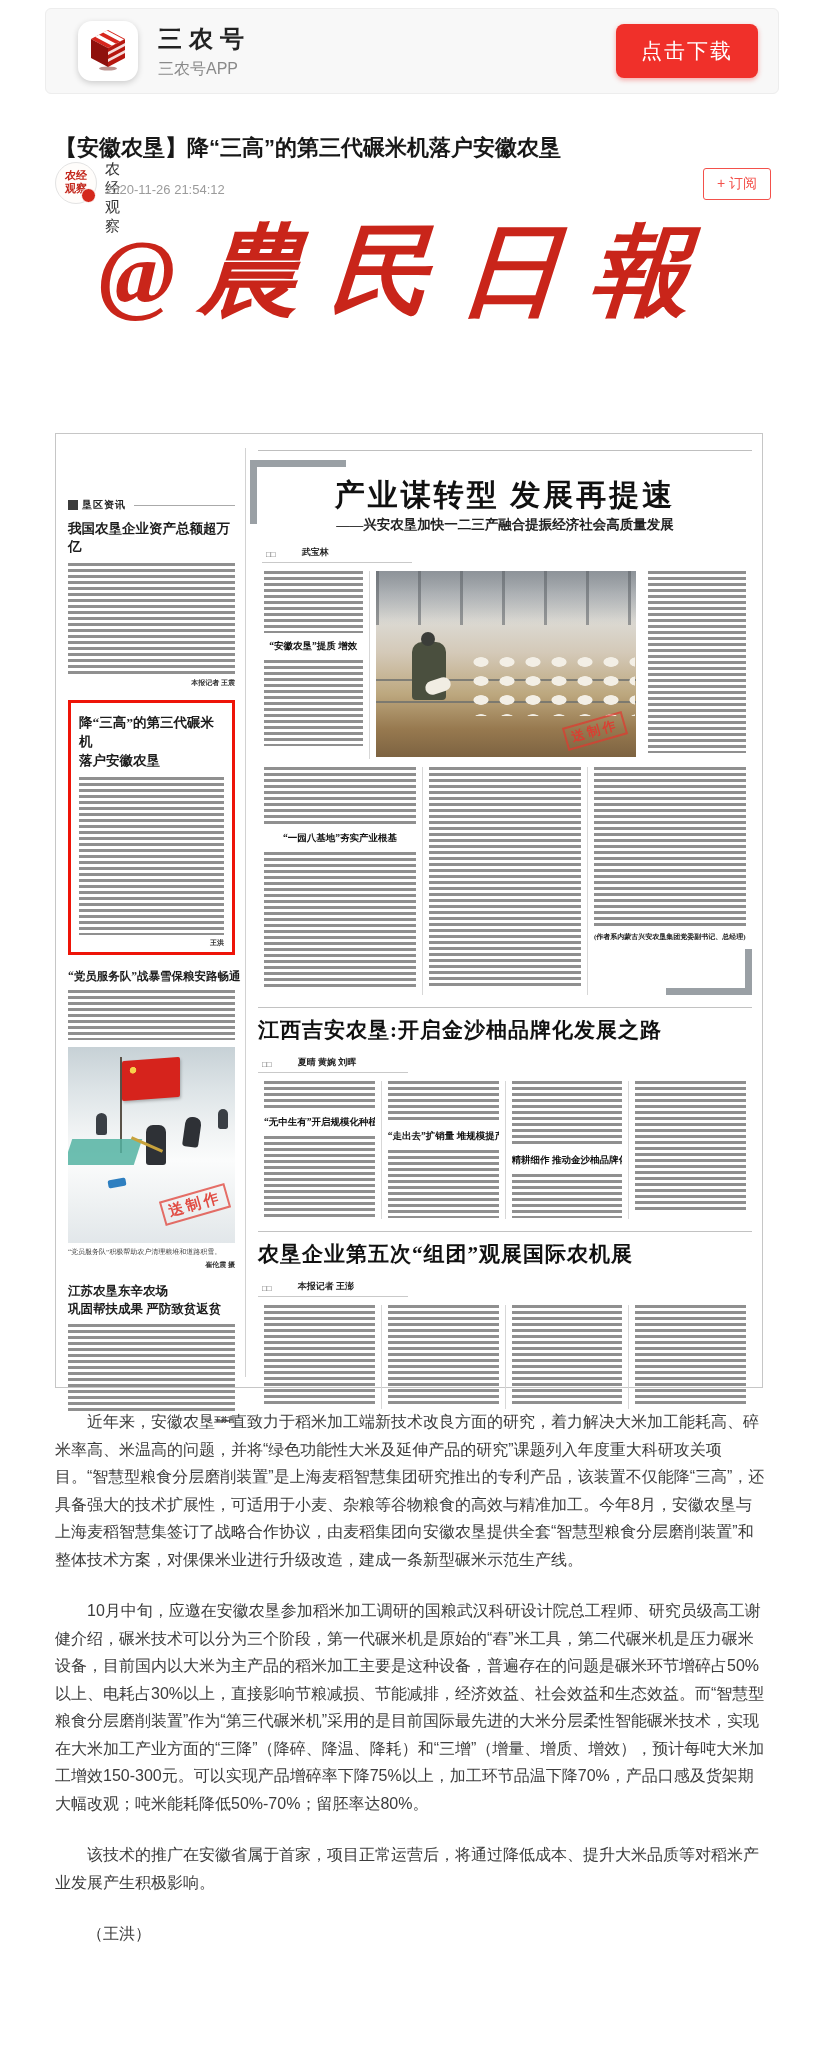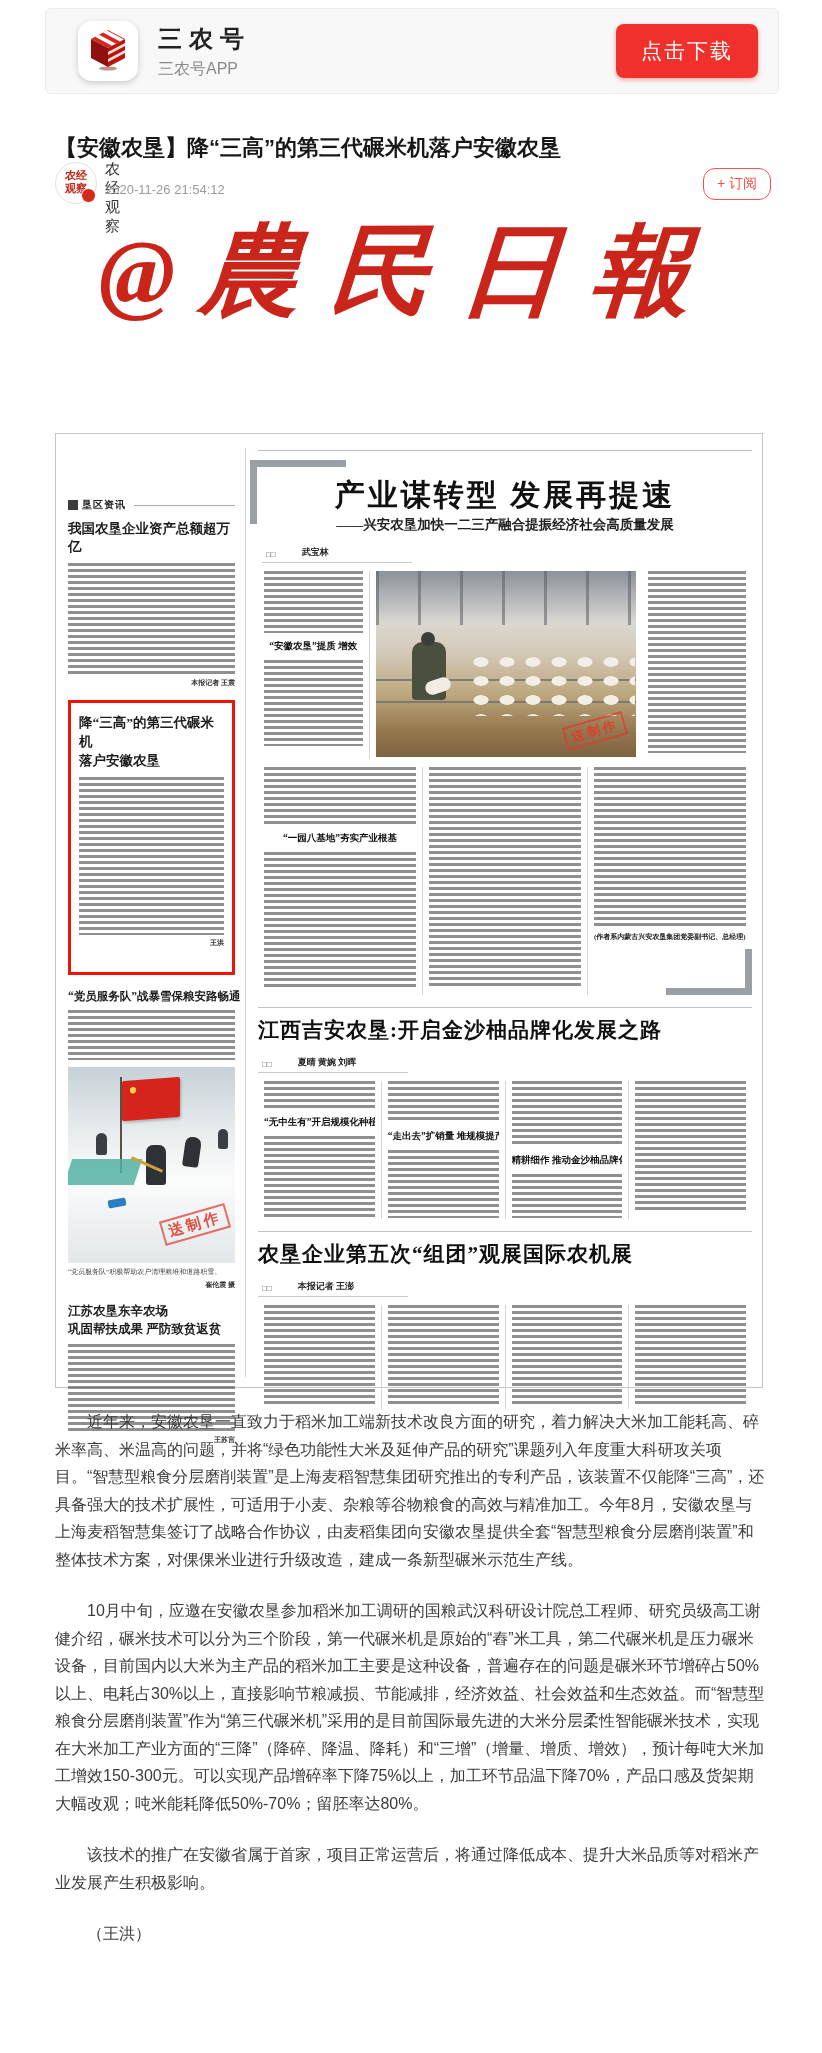--- a/index.html
+++ b/index.html
@@ -21,21 +21,21 @@
   .author-row{position:absolute;left:55px;top:160px;height:44px;}
   .avatar{position:absolute;left:0;top:2px;width:40px;height:40px;border-radius:50%;
     border:1px solid #e3e3e3;background:#fffdfb;overflow:hidden;}
   .avatar .atxt{display:block;text-align:center;font-family:"Liberation Serif",serif;
     font-weight:bold;color:#c3261b;font-size:11px;line-height:13px;margin-top:6px;}
   .avatar-badge{position:absolute;left:26px;top:28px;width:13px;height:13px;border-radius:50%;
     background:#d4281c;border:1px solid #fff;}
   .author-name{position:absolute;left:50px;top:0;font-size:15px;color:#333;}
   .author-date{position:absolute;left:50px;top:22px;font-size:13px;color:#9b9b9b;white-space:nowrap;}
   .sub-btn{position:absolute;left:703px;top:168px;background:#fff;border:1px solid #f3514b;color:#f3514b;
-    font-size:14px;padding:6px 13px;border-radius:12px;cursor:pointer;}
+    font-size:14px;padding:6px 13px;border-radius:3px;cursor:pointer;}
 
   
   .masthead{position:absolute;left:55px;top:198px;width:710px;height:148px;display:flex;
     align-items:center;justify-content:center;color:#c9251a;
     font-family:"Liberation Serif","DejaVu Serif",serif;font-style:italic;font-weight:bold;}
   .masthead .at{font-size:92px;margin-right:26px;}
   .masthead .mt{font-size:100px;letter-spacing:30px;transform:skewX(-4deg);}
 
   
   .paper{position:absolute;left:55px;top:433px;width:708px;height:955px;background:#fff;
@@ -49,21 +49,21 @@
   .ncap{font-size:7px;color:#444;font-family:"Liberation Serif",serif;}
   .sign{font-size:7px;text-align:right;color:#333;margin-top:3px;font-weight:bold;}
 
   .tag-row{display:flex;align-items:center;margin-top:50px;}
   .tag-ico{width:10px;height:10px;background:#3c3c3c;margin-right:4px;flex:none;}
   .tag-txt{font-size:10px;font-weight:bold;color:#222;letter-spacing:1px;white-space:nowrap;}
   .tag-line{flex:1;height:1px;background:#aaa;margin-left:8px;}
 
   .h-serif{font-weight:bold;color:#1c1c1c;}
   .a1-title{font-size:13.5px;margin:8px 0 7px;}
-  .hl-box{border:3px solid #ee1408;margin-top:12px;padding:10px 8px 24px;}
+  .hl-box{border:3px solid #ee1408;margin-top:12px;padding:10px 8px 4px;}
   .hl-title{font-size:13.5px;line-height:19px;}
   .a3-title{font-size:11.5px;margin-top:14px;white-space:nowrap;}
   .a4-title{font-size:12.5px;line-height:18px;margin-top:12px;}
 
   .photo-snow{position:relative;width:100%;height:196px;margin-top:7px;overflow:hidden;
     background:linear-gradient(180deg,#c7d1d6 0%,#dde4e7 22%,#eef1f2 40%,#fbfcfc 58%,#eef1f2 80%,#e2e7ea 100%);}
   .flag-pole{position:absolute;left:52px;top:10px;width:2px;height:96px;background:#5a5248;}
   .flag{position:absolute;left:54px;top:12px;width:58px;height:40px;background:#d6231c;
     border-radius:2px;transform:skewY(-4deg);box-shadow:1px 2px 3px rgba(0,0,0,.25);}
   .flag-emblem{position:absolute;left:6px;top:5px;width:10px;height:10px;border-radius:50%;

